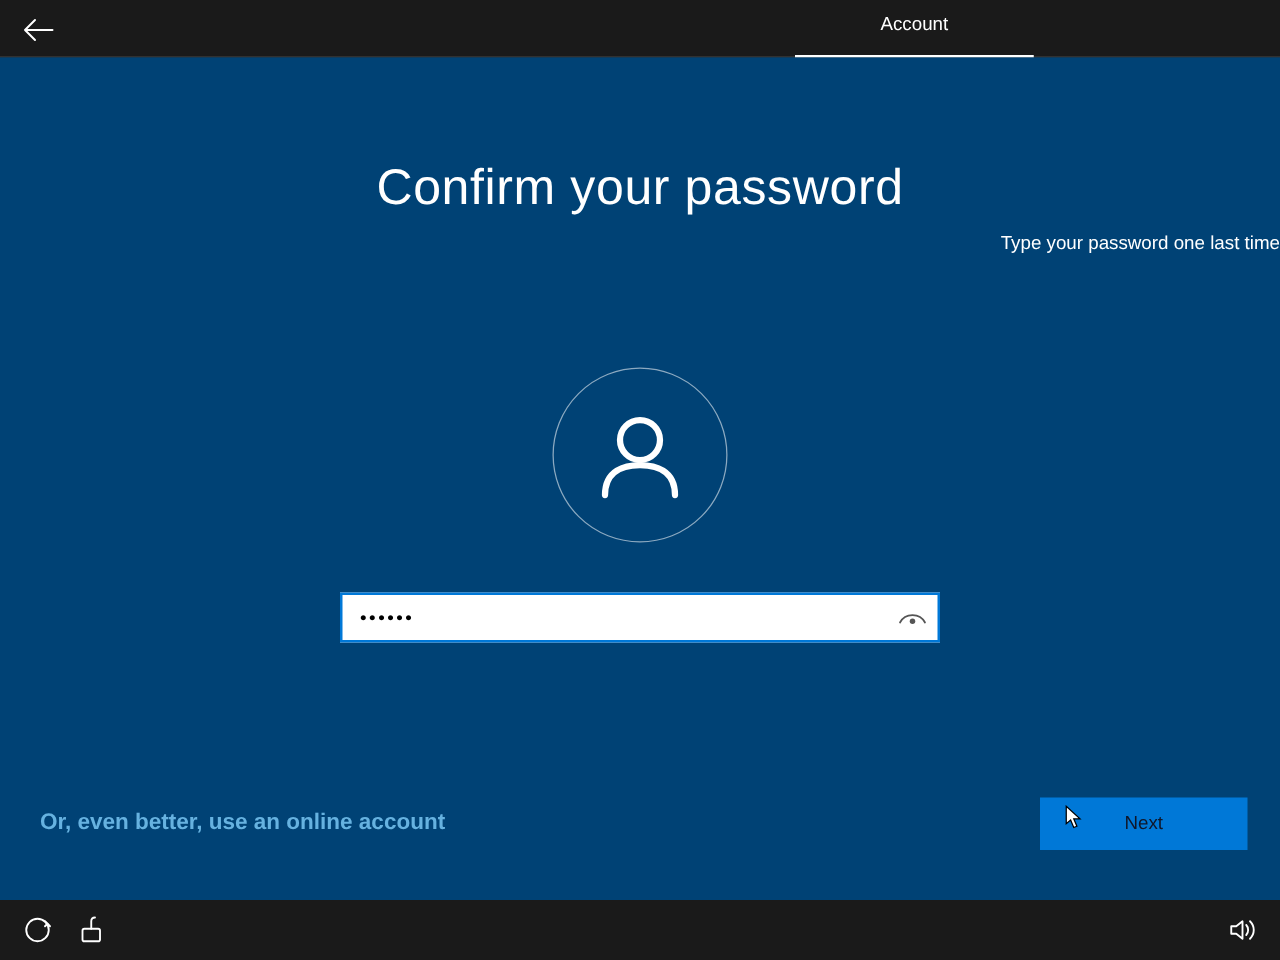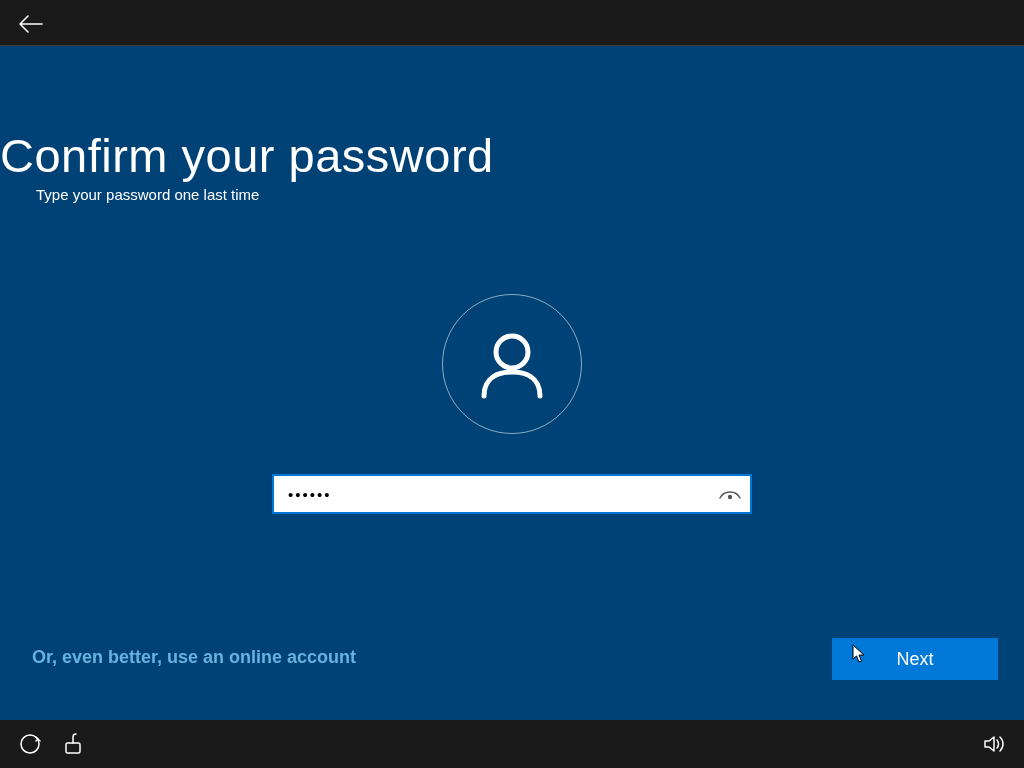--- a/index.html
+++ b/index.html
@@ -46,33 +46,32 @@
     .main {
       position: absolute;
       top: 46px; left: 0; right: 0;
       bottom: 48px;
       background: #004275;
     }
     .title {
       position: absolute;
       top: 82px;
       left: 0; right: 0;
-      text-align: left;
-      font-size: 47px;
+      text-align: center;
+      font-size: 40px;
       font-weight: 300;
       letter-spacing: 0.5px;
     }
     .subtitle {
       position: absolute;
       top: 140px;
       left: 0; right: 0;
-      text-align: left;
+      text-align: right;
       font-size: 15px;
       font-weight: 400;
-      padding-left: 36px;
     }
     .avatar-circle {
       position: absolute;
       top: 248px;
       left: 442px;
       width: 140px;
       height: 140px;
       border: 1.5px solid rgba(255,255,255,0.55);
       border-radius: 50%;
       display: flex;
@@ -118,22 +117,22 @@
       color: #66b2e0;
       cursor: pointer;
     }
     .next-button {
       position: absolute;
       right: 26px;
       bottom: 40px;
       width: 166px;
       height: 42px;
       background: #0078d7;
-      color: #ffffff;
-      font-size: 18px;
+      color: #0f172a;
+      font-size: 15px;
       border: none;
       cursor: pointer;
       text-align: center;
       line-height: 42px;
     }
     
     .bottombar {
       position: absolute;
       left: 0; right: 0; bottom: 0;
       height: 48px;
@@ -160,20 +159,23 @@
     }
   </style>
 </head>
 <body>
 
 <div class="topbar">
   <div class="back-arrow">
     <svg viewBox="0 0 26 20" width="26" height="20">
       <path d="M10 2 L2 10 L10 18 M2 10 L24 10" stroke="#ffffff" stroke-width="1.6" fill="none" stroke-linecap="round" stroke-linejoin="round"></path>
     </svg>
+  </div>
+  <div class="tab-container">
+    <span class="tab-label">Account</span>
   </div>
 </div>
 
 <div class="main">
   <div class="title">Confirm your password</div>
   <div class="subtitle">Type your password one last time</div>
 
   <div class="avatar-circle">
     <svg viewBox="0 0 80 80" width="80" height="80">
       <circle cx="40" cy="28" r="16" stroke="#ffffff" stroke-width="5" fill="none"></circle>

